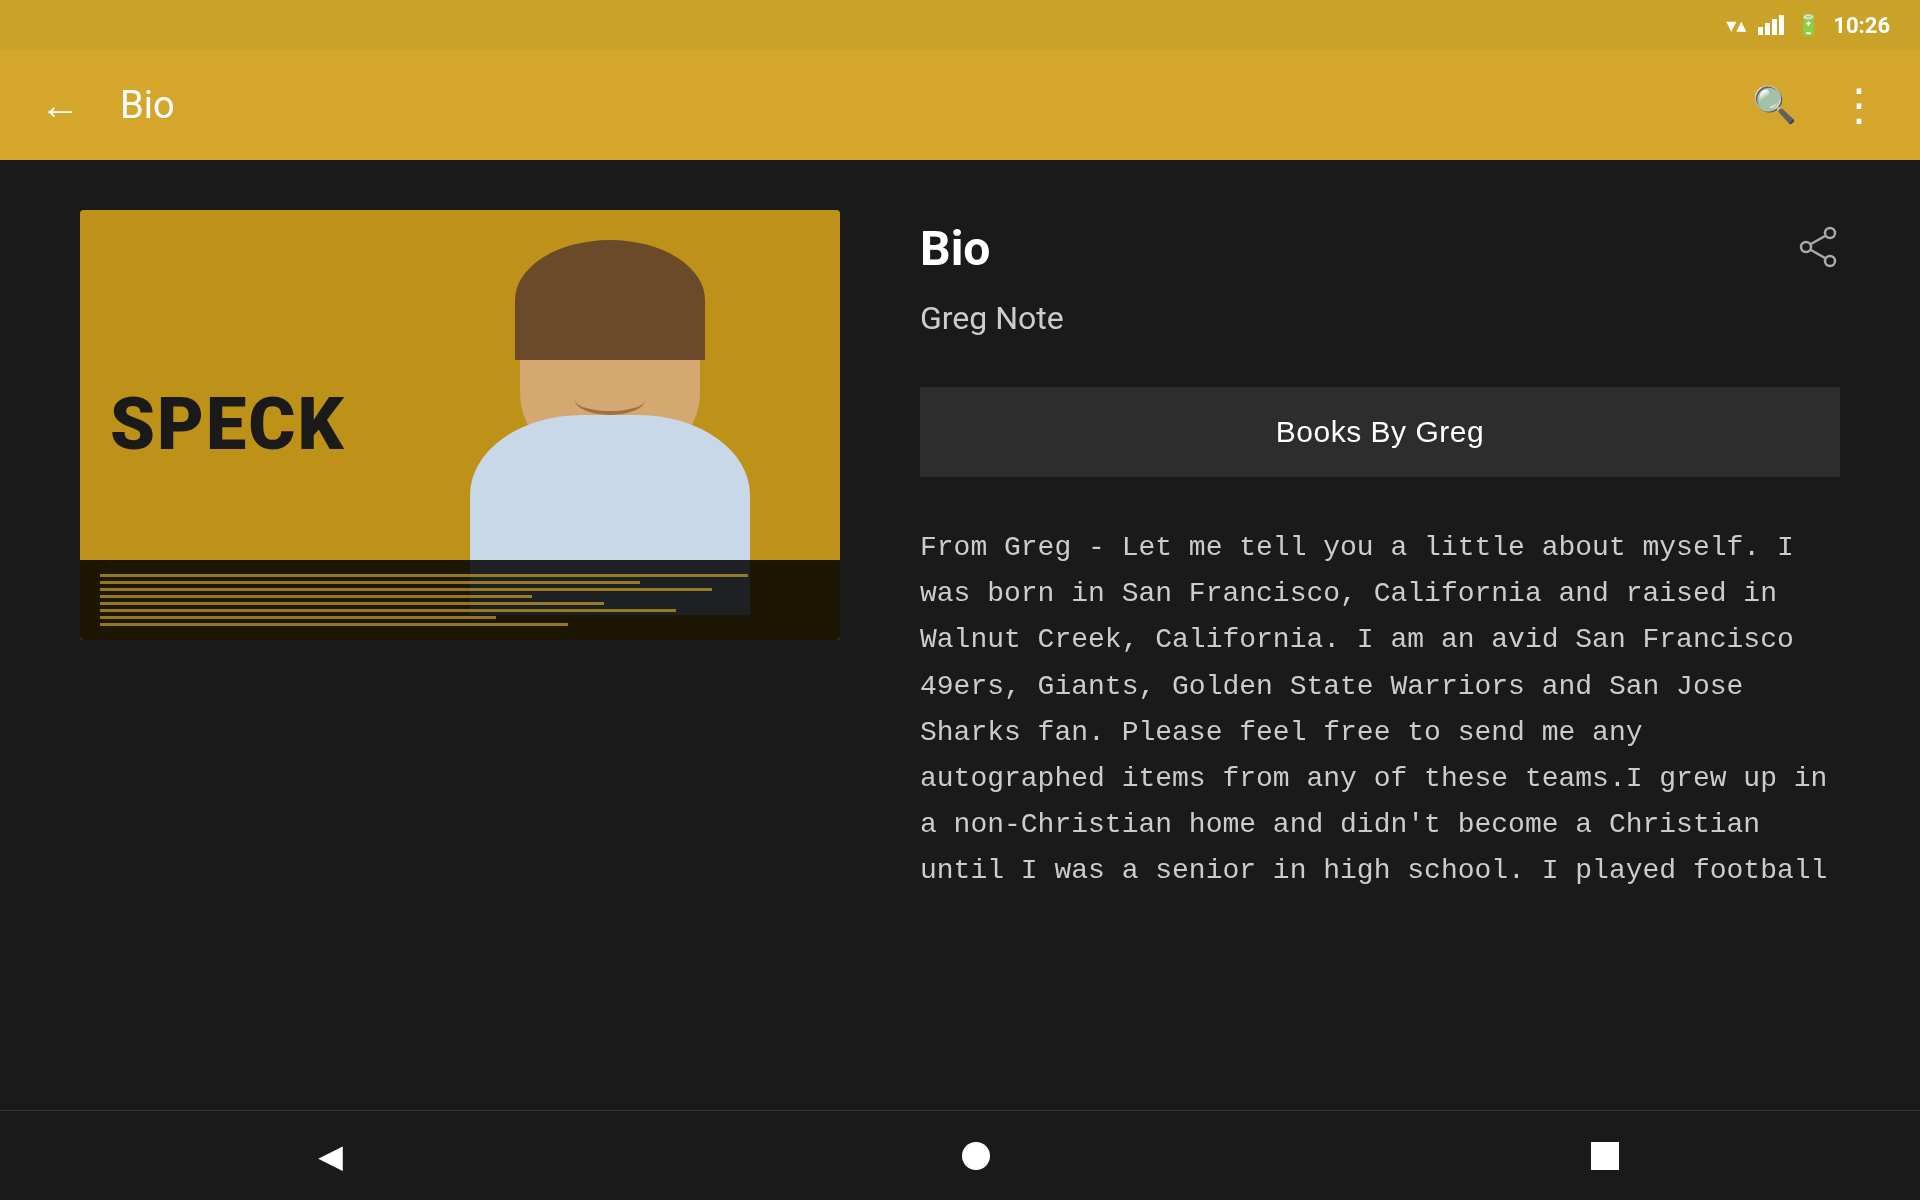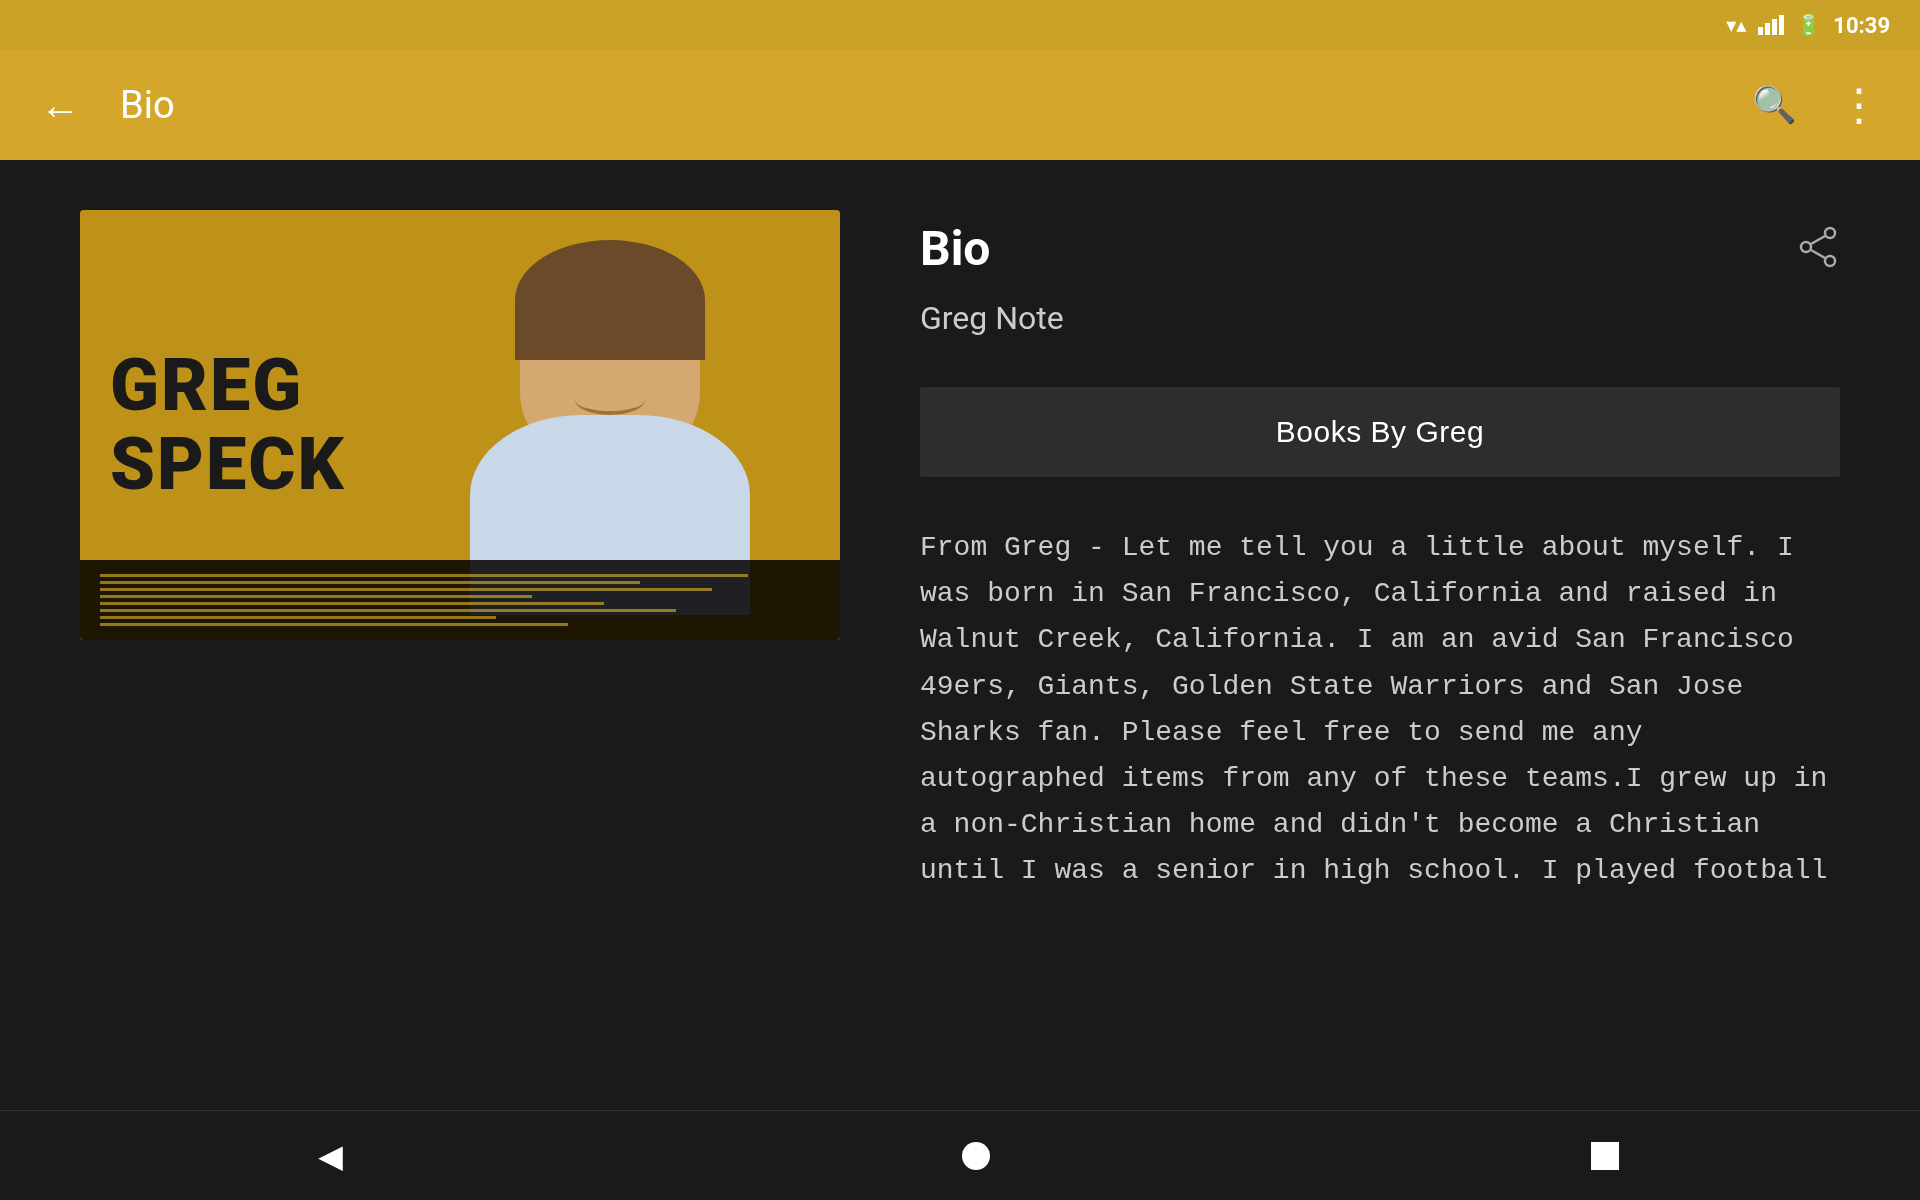--- a/index.html
+++ b/index.html
@@ -333,21 +333,21 @@
 <div id="status-bar">
   <div class="status-icons">
     <span style="font-size:20px; color:white;">▾▴</span>
     <div class="signal-bars">
       <div class="signal-bar"></div>
       <div class="signal-bar"></div>
       <div class="signal-bar"></div>
       <div class="signal-bar"></div>
     </div>
     <span style="color:white; font-size:20px;">🔋</span>
-    <span class="status-time">10:39</span>
+    <span class="status-time">10:26</span>
   </div>
 </div>
 
 <div id="toolbar">
   <div class="toolbar-back-btn">
     <span style="font-size:40px; color:white;">←</span>
   </div>
   <span class="toolbar-title">Bio</span>
   <div class="toolbar-actions">
     <span class="toolbar-icon">🔍</span>
@@ -356,21 +356,20 @@
 </div>
 
 <div id="main-content">
 
   <div id="image-card">
     <div class="image-bg">
 
       <div class="crowd-overlay"></div>
 
       <div class="name-text">
-        <span class="first-name">GREG</span>
         <span class="last-name">SPECK</span>
       </div>
 
       <div class="person-img-placeholder">
         <div class="person-hair"></div>
         <div class="person-skin">
 
           <div style="position:absolute; top:80px; left:40px; width:18px; height:10px; background:#5a3a1a; border-radius:50%;"></div>
           <div style="position:absolute; top:80px; right:40px; width:18px; height:10px; background:#5a3a1a; border-radius:50%;"></div>
 

